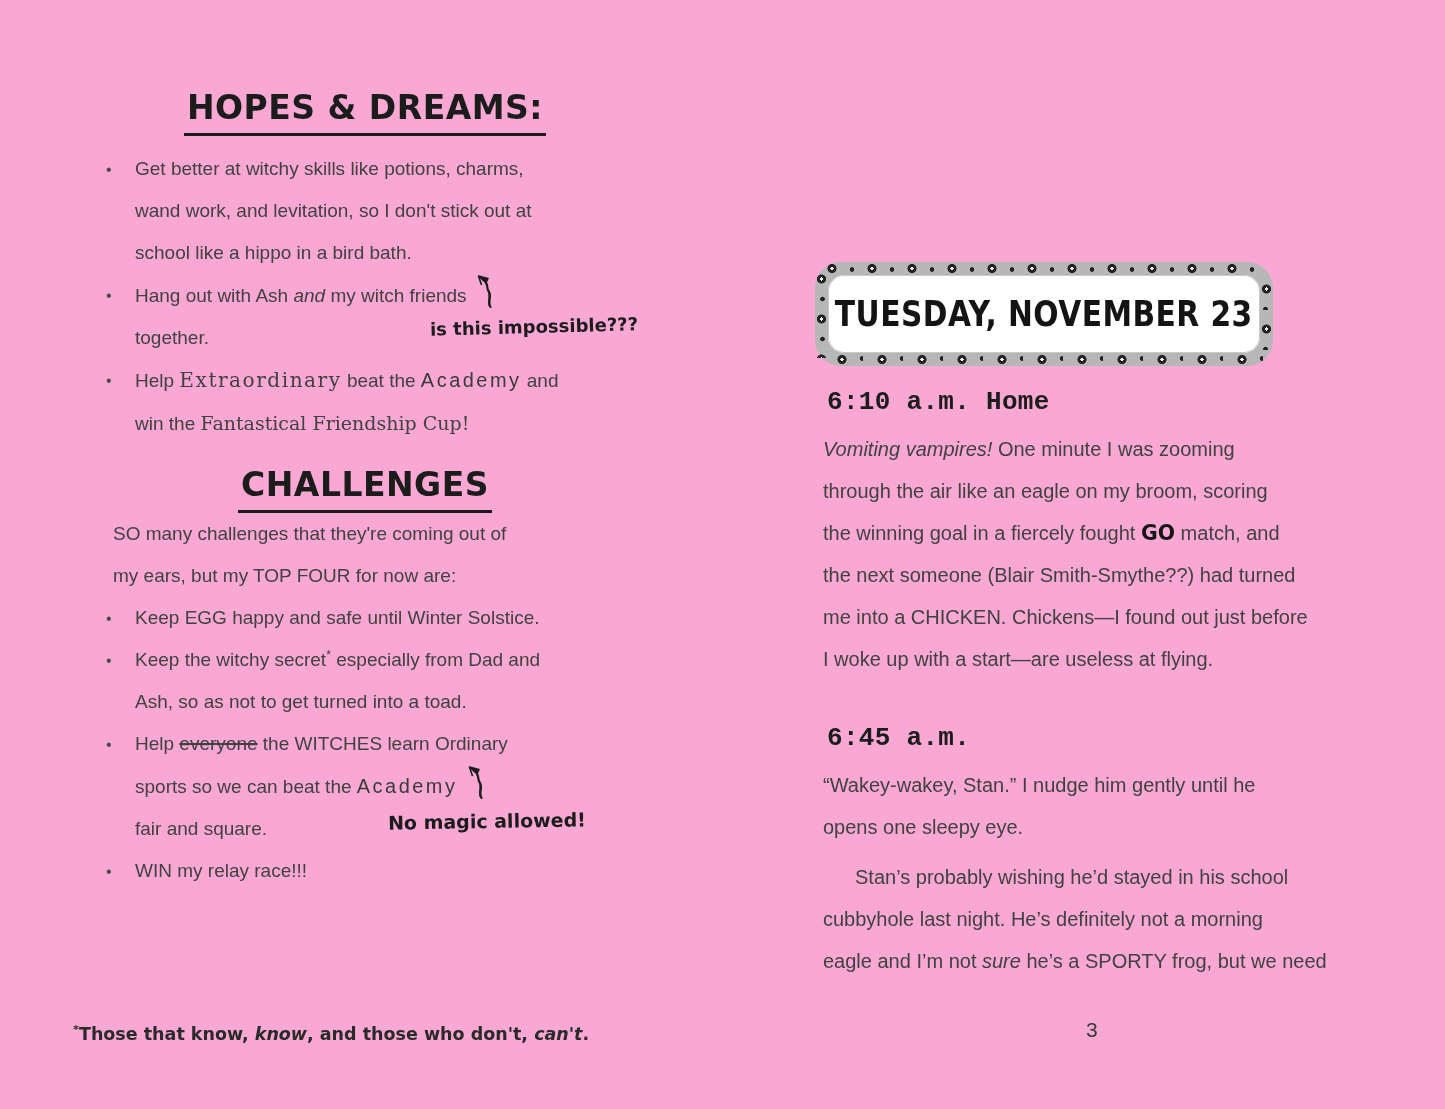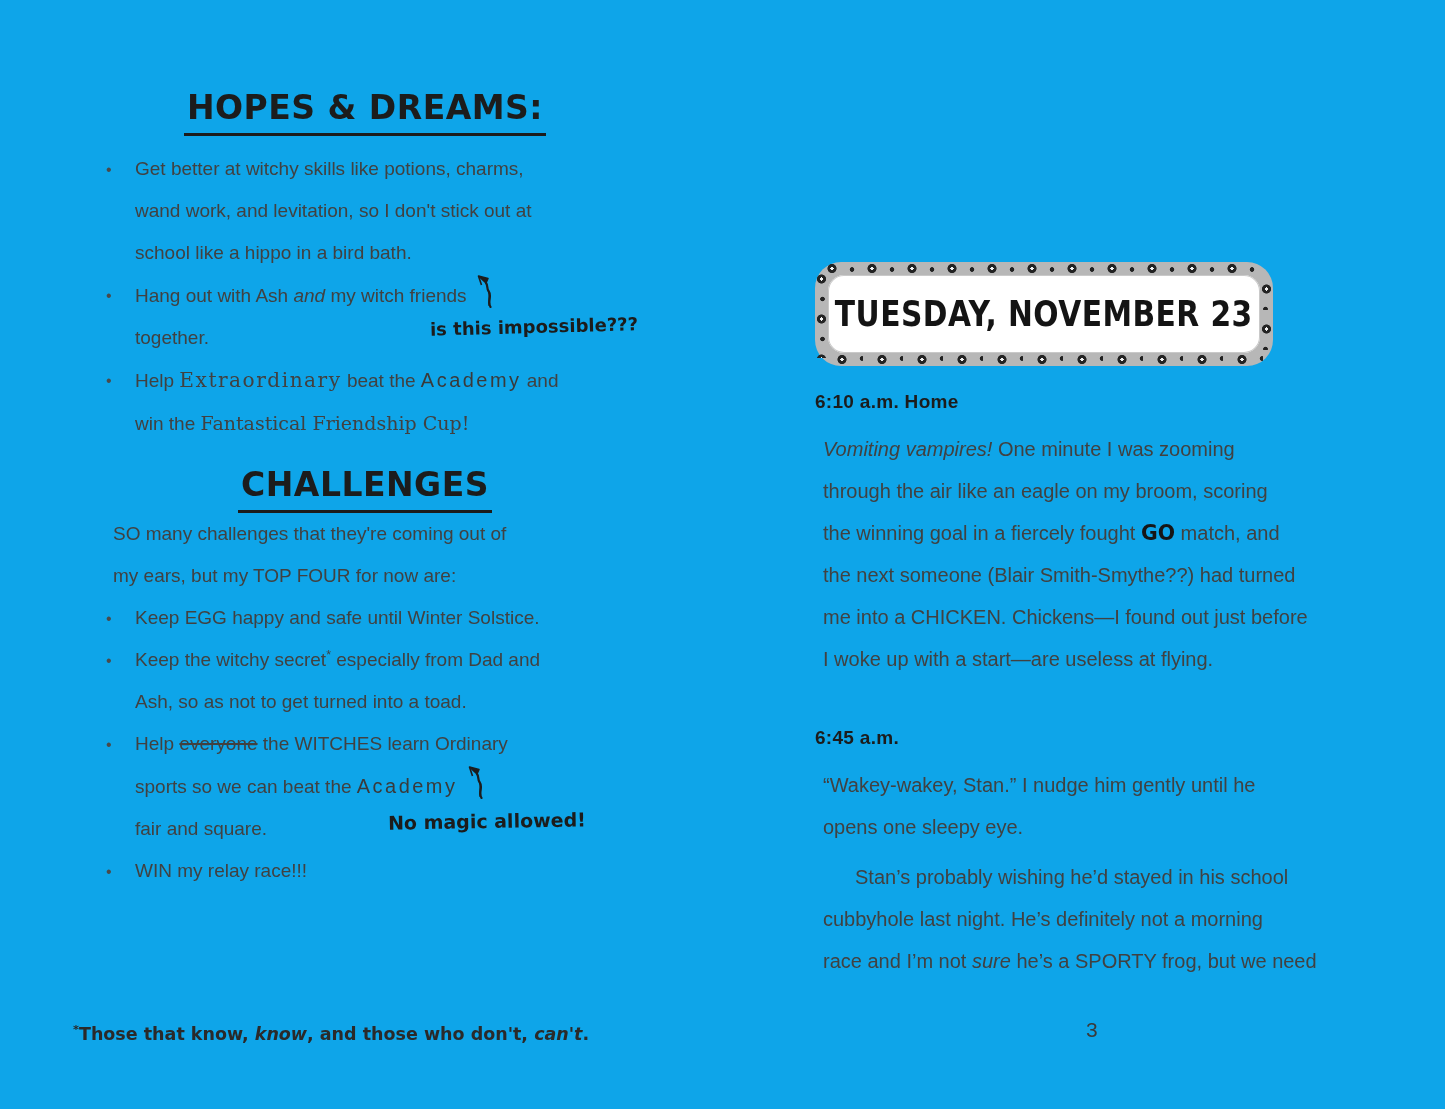--- a/index.html
+++ b/index.html
@@ -1,17 +1,17 @@
 <!DOCTYPE html>
 <html style="--ink: #414141; --heading-ink: #1c1c1c; --band: #b7b7b7;"><head>
 <meta charset="utf-8">
 <style>
   html,body{margin:0;padding:0;background:#ffffff;}
   .canvas{
-    position:relative;width:1445px;height:1109px;background:#0ea5e9;overflow:hidden;
+    position:relative;width:1445px;height:1109px;background:#f9a8d4;overflow:hidden;
     font-family:"Liberation Sans",sans-serif;color:var(--ink,#414141);
   }
 
   
   .left-page{position:absolute;left:85px;top:88px;width:560px;}
   .section-title{
     margin:0 0 12px;text-align:center;
     font-family:"DejaVu Sans",sans-serif;font-weight:700;
     font-size:33px;letter-spacing:.5px;color:var(--heading-ink,#1c1c1c);line-height:40px;
   }
@@ -19,22 +19,22 @@
   .section-title.challenges{margin:20px 0 0;}
 
   .bullet-list{list-style:none;margin:0;padding:0;font-size:19px;line-height:42px;}
   .bullet-item{position:relative;padding-left:50px;}
   .bullet-dot{position:absolute;left:21px;top:1px;font-size:16px;color:#4a4a4a;}
   .intro{margin:0;padding-left:28px;font-size:19px;line-height:42px;}
 
   
   .right-page{position:absolute;left:815px;top:262px;width:575px;}
   .entry-heading{
-    margin:18px 0 6px;font-family:Liberation Sans, sans-serif;font-weight:700;
-    font-size:19px;line-height:36px;color:var(--heading-ink,#1c1c1c);letter-spacing:.3px;
+    margin:18px 12px 6px;font-family:Liberation Mono, monospace;font-weight:700;
+    font-size:26px;line-height:36px;color:var(--heading-ink,#1c1c1c);letter-spacing:.3px;
   }
   .entry-heading.second{margin-top:40px;}
   .body-para{margin:8px;font-size:20px;line-height:42px;}
   .body-para.indent{text-indent:32px;}
 
   
   .date-banner{position:relative;width:458px;height:104px;background:var(--band,#b7b7b7);border-radius:26px;}
   .banner-inner{
     position:absolute;inset:13px;background:#ffffff;border-radius:16px;
     display:flex;align-items:center;justify-content:center;box-shadow:inset 0 0 0 1px #c9c9c9;
@@ -155,19 +155,19 @@
     </div>
 
     <h3 class="entry-heading">6:10 a.m. Home</h3>
     <div class="entry-body">
         <p class="body-para"><span class="seg-italic">Vomiting vampires!</span><span> One minute I was zooming</span><br><span>through the air like an eagle on my broom, scoring</span><br><span>the winning goal in a fiercely fought </span><span class="seg-go">GO</span><span> match, and</span><br><span>the next someone (Blair Smith-Smythe??) had turned</span><br><span>me into a CHICKEN. Chickens—I found out just before</span><br><span>I woke up with a start—are useless at flying.</span></p>
       </div>
 
     <h3 class="entry-heading second">6:45 a.m.</h3>
     <div class="entry-body">
         <p class="body-para"><span>“Wakey-wakey, Stan.” I nudge him gently until he</span><br><span>opens one sleepy eye.</span></p>
-        <p class="body-para indent"><span>Stan’s probably wishing he’d stayed in his school</span><br><span>cubbyhole last night. He’s definitely not a morning</span><br><span>race and I’m not </span><span class="seg-italic">sure</span><span> he’s a SPORTY frog, but we need</span></p>
+        <p class="body-para indent"><span>Stan’s probably wishing he’d stayed in his school</span><br><span>cubbyhole last night. He’s definitely not a morning</span><br><span>eagle and I’m not </span><span class="seg-italic">sure</span><span> he’s a SPORTY frog, but we need</span></p>
       </div>
   </section>
 
   <div class="page-number">3</div>
 
 </div>
 
 </body></html>

